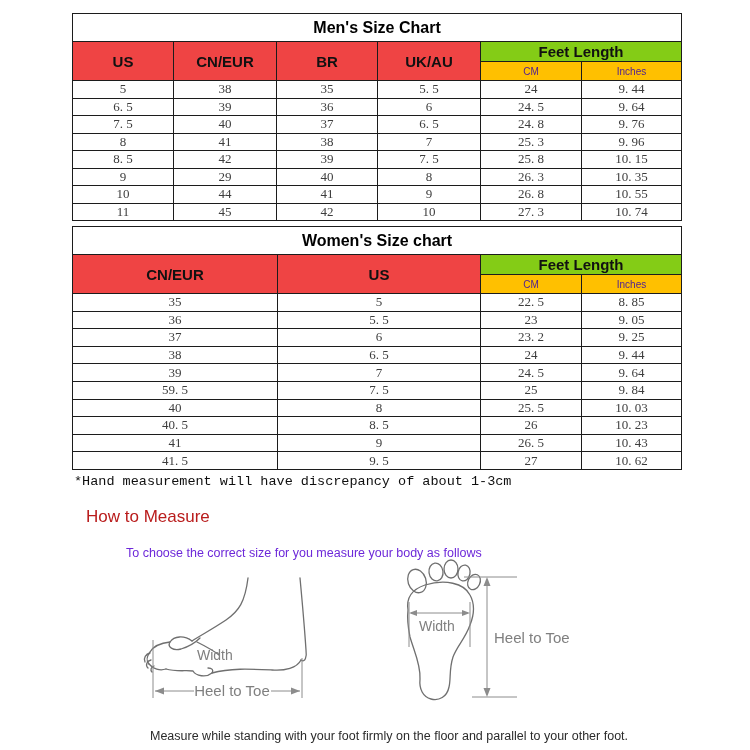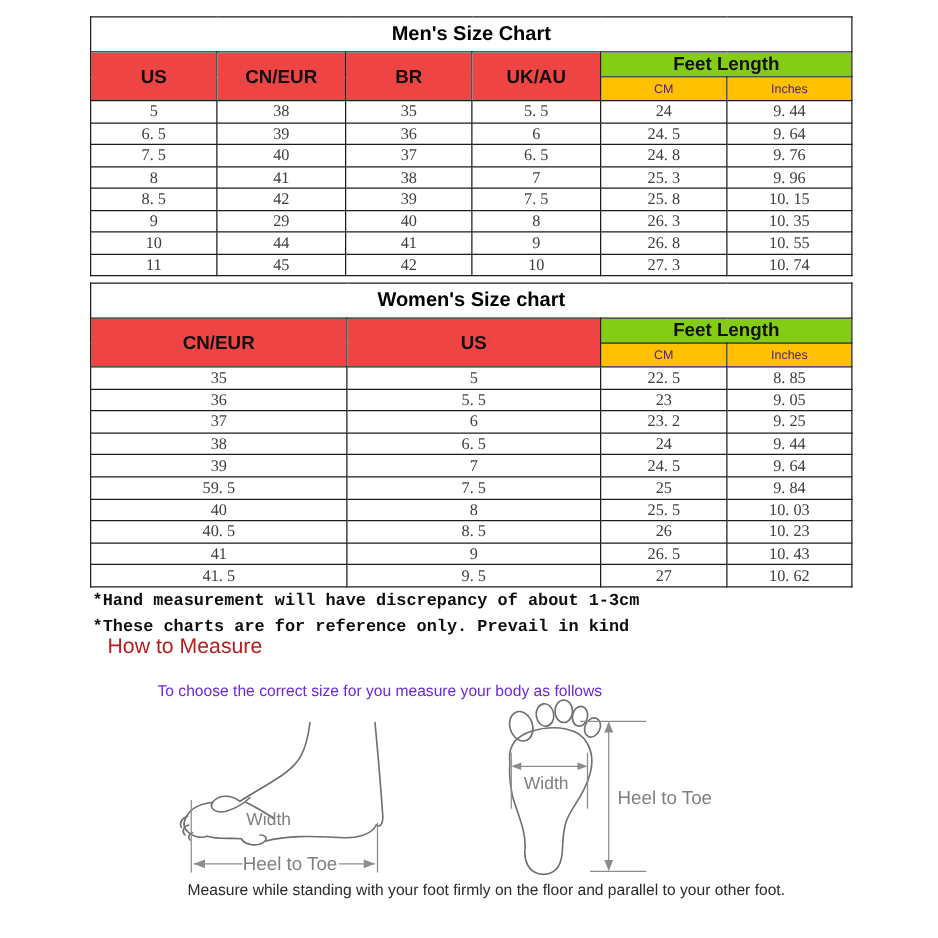--- a/index.html
+++ b/index.html
@@ -27,31 +27,31 @@
     font-family:"Liberation Serif","DejaVu Serif",serif;font-size:13px;color:#3d3d3d;
   }
   #mens-table{top:13px;}
   #womens-table{top:226px;}
   #mens-table tbody td{height:16.5px;}
   #womens-table tbody td{height:16.6px;}
 
   .notes{
     position:absolute;left:74px;top:471px;
     font-family:"Liberation Mono","DejaVu Sans Mono",monospace;
-    font-weight:bold;font-size:13.5px;color:#0f0f0f;line-height:21px;
+    font-weight:normal;font-size:13.5px;color:#0f0f0f;line-height:21px;
   }
   .howto-heading{
     position:absolute;left:86px;top:507px;font-size:17px;color:#b91c1c;
   }
   .howto-sub{
     position:absolute;left:86px;top:546px;font-size:12.5px;color:#6d28d9;margin-left:40px;
   }
   .diagram-svg{position:absolute;left:0;top:550px;}
   .caption{
-    position:absolute;left:150px;top:705px;font-size:12.5px;color:#2b2b2b;
+    position:absolute;left:150px;top:729px;font-size:12.5px;color:#2b2b2b;
   }
   .foot-line{fill:none;stroke:#6f6f6f;stroke-width:1.3;stroke-linecap:round;}
   .dim-line{fill:none;stroke:#8c8c8c;stroke-width:1;}
   .dim-arrow{fill:#8c8c8c;stroke:none;}
   .dim-text{fill:#7f7f7f;font-family:"Liberation Sans",sans-serif;}
 </style>
 </head>
 <body>
 
 <table class="size-table" id="mens-table">
@@ -227,21 +227,20 @@
         <td>41. 5</td>
         <td>9. 5</td>
         <td>27</td>
         <td>10. 62</td>
       </tr>
     </tbody>
 </table>
 
 <div class="notes">
   <div>*Hand measurement will have discrepancy of about 1-3cm</div>
-  <div>*These charts are for reference only. Prevail in kind</div>
 </div>
 
 <div class="howto-heading">How to Measure</div>
 <div class="howto-sub">To choose the correct size for you measure your body as follows</div>
 
 <svg class="diagram-svg" width="750" height="175" viewBox="0 0 750 175">
 
   <g>
 
     <path class="foot-line" d="M248,28 C245,52 239,61 226,70 C211,80 201,85 192,91"></path>

